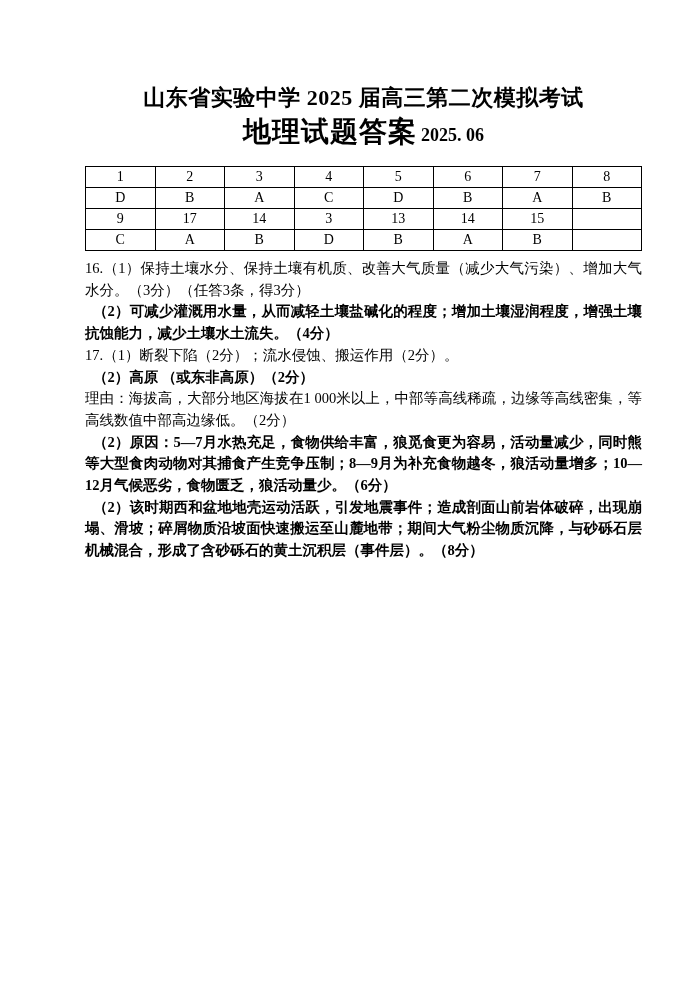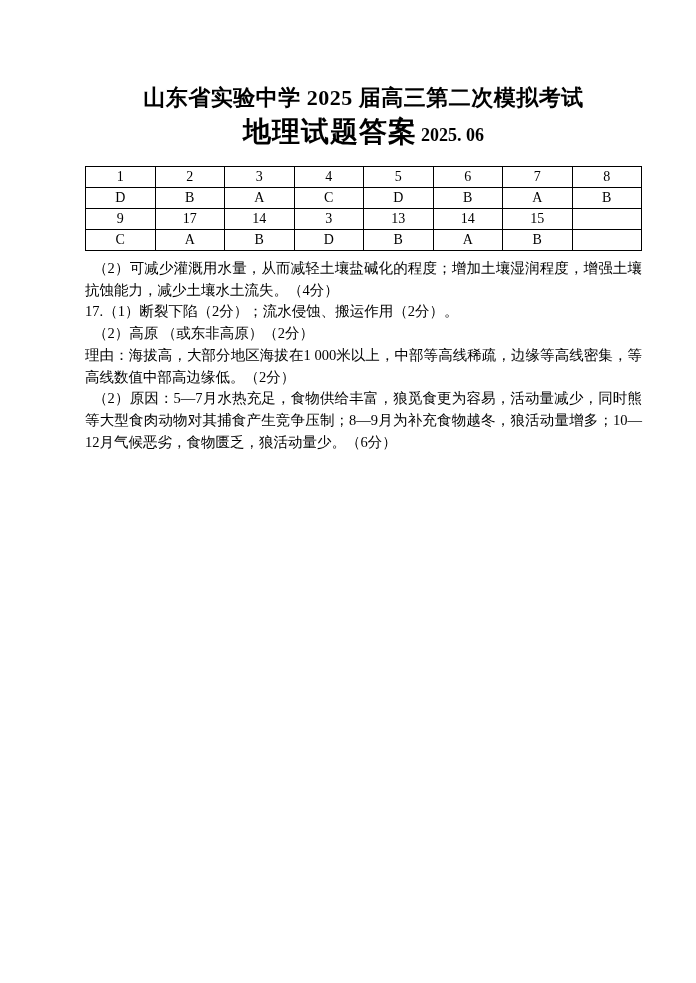--- a/index.html
+++ b/index.html
@@ -57,20 +57,21 @@
   }
   .body-text p {
     font-size: 14.5px;
     line-height: 21.7px;
     text-align: justify;
     text-justify: inter-ideograph;
     word-break: break-all;
   }
   .body-text p.indent {
     text-indent: 0.55em;
+    font-weight: bold;
   }
 </style>
 </head>
 <body>
 
 <div class="page">
 
   <div class="doc-title">山东省实验中学 2025 届高三第二次模拟考试</div>
 
   <div class="doc-subtitle">
@@ -117,20 +118,22 @@
         <td>D</td>
         <td>B</td>
         <td>A</td>
         <td>B</td>
         <td></td>
       </tr>
     </tbody>
   </table>
 
   <div class="body-text">
+    <p>16.（1）保持土壤水分、保持土壤有机质、改善大气质量（减少大气污染）、增加大气水分。（3分）（任答3条，得3分）</p>
     <p class="indent">（2）可减少灌溉用水量，从而减轻土壤盐碱化的程度；增加土壤湿润程度，增强土壤抗蚀能力，减少土壤水土流失。（4分）</p>
     <p>17.（1）断裂下陷（2分）；流水侵蚀、搬运作用（2分）。</p>
     <p class="indent">（2）高原 （或东非高原）（2分）</p>
     <p>理由：海拔高，大部分地区海拔在1 000米以上，中部等高线稀疏，边缘等高线密集，等高线数值中部高边缘低。（2分）</p>
     <p class="indent">（2）原因：5—7月水热充足，食物供给丰富，狼觅食更为容易，活动量减少，同时熊等大型食肉动物对其捕食产生竞争压制；8—9月为补充食物越冬，狼活动量增多；10—12月气候恶劣，食物匮乏，狼活动量少。（6分）</p>
+    <p class="indent">（2）该时期西和盆地地壳运动活跃，引发地震事件；造成剖面山前岩体破碎，出现崩塌、滑坡；碎屑物质沿坡面快速搬运至山麓地带；期间大气粉尘物质沉降，与砂砾石层机械混合，形成了含砂砾石的黄土沉积层（事件层）。（8分）</p>
   </div>
 
 </div>
 
 </body></html>

